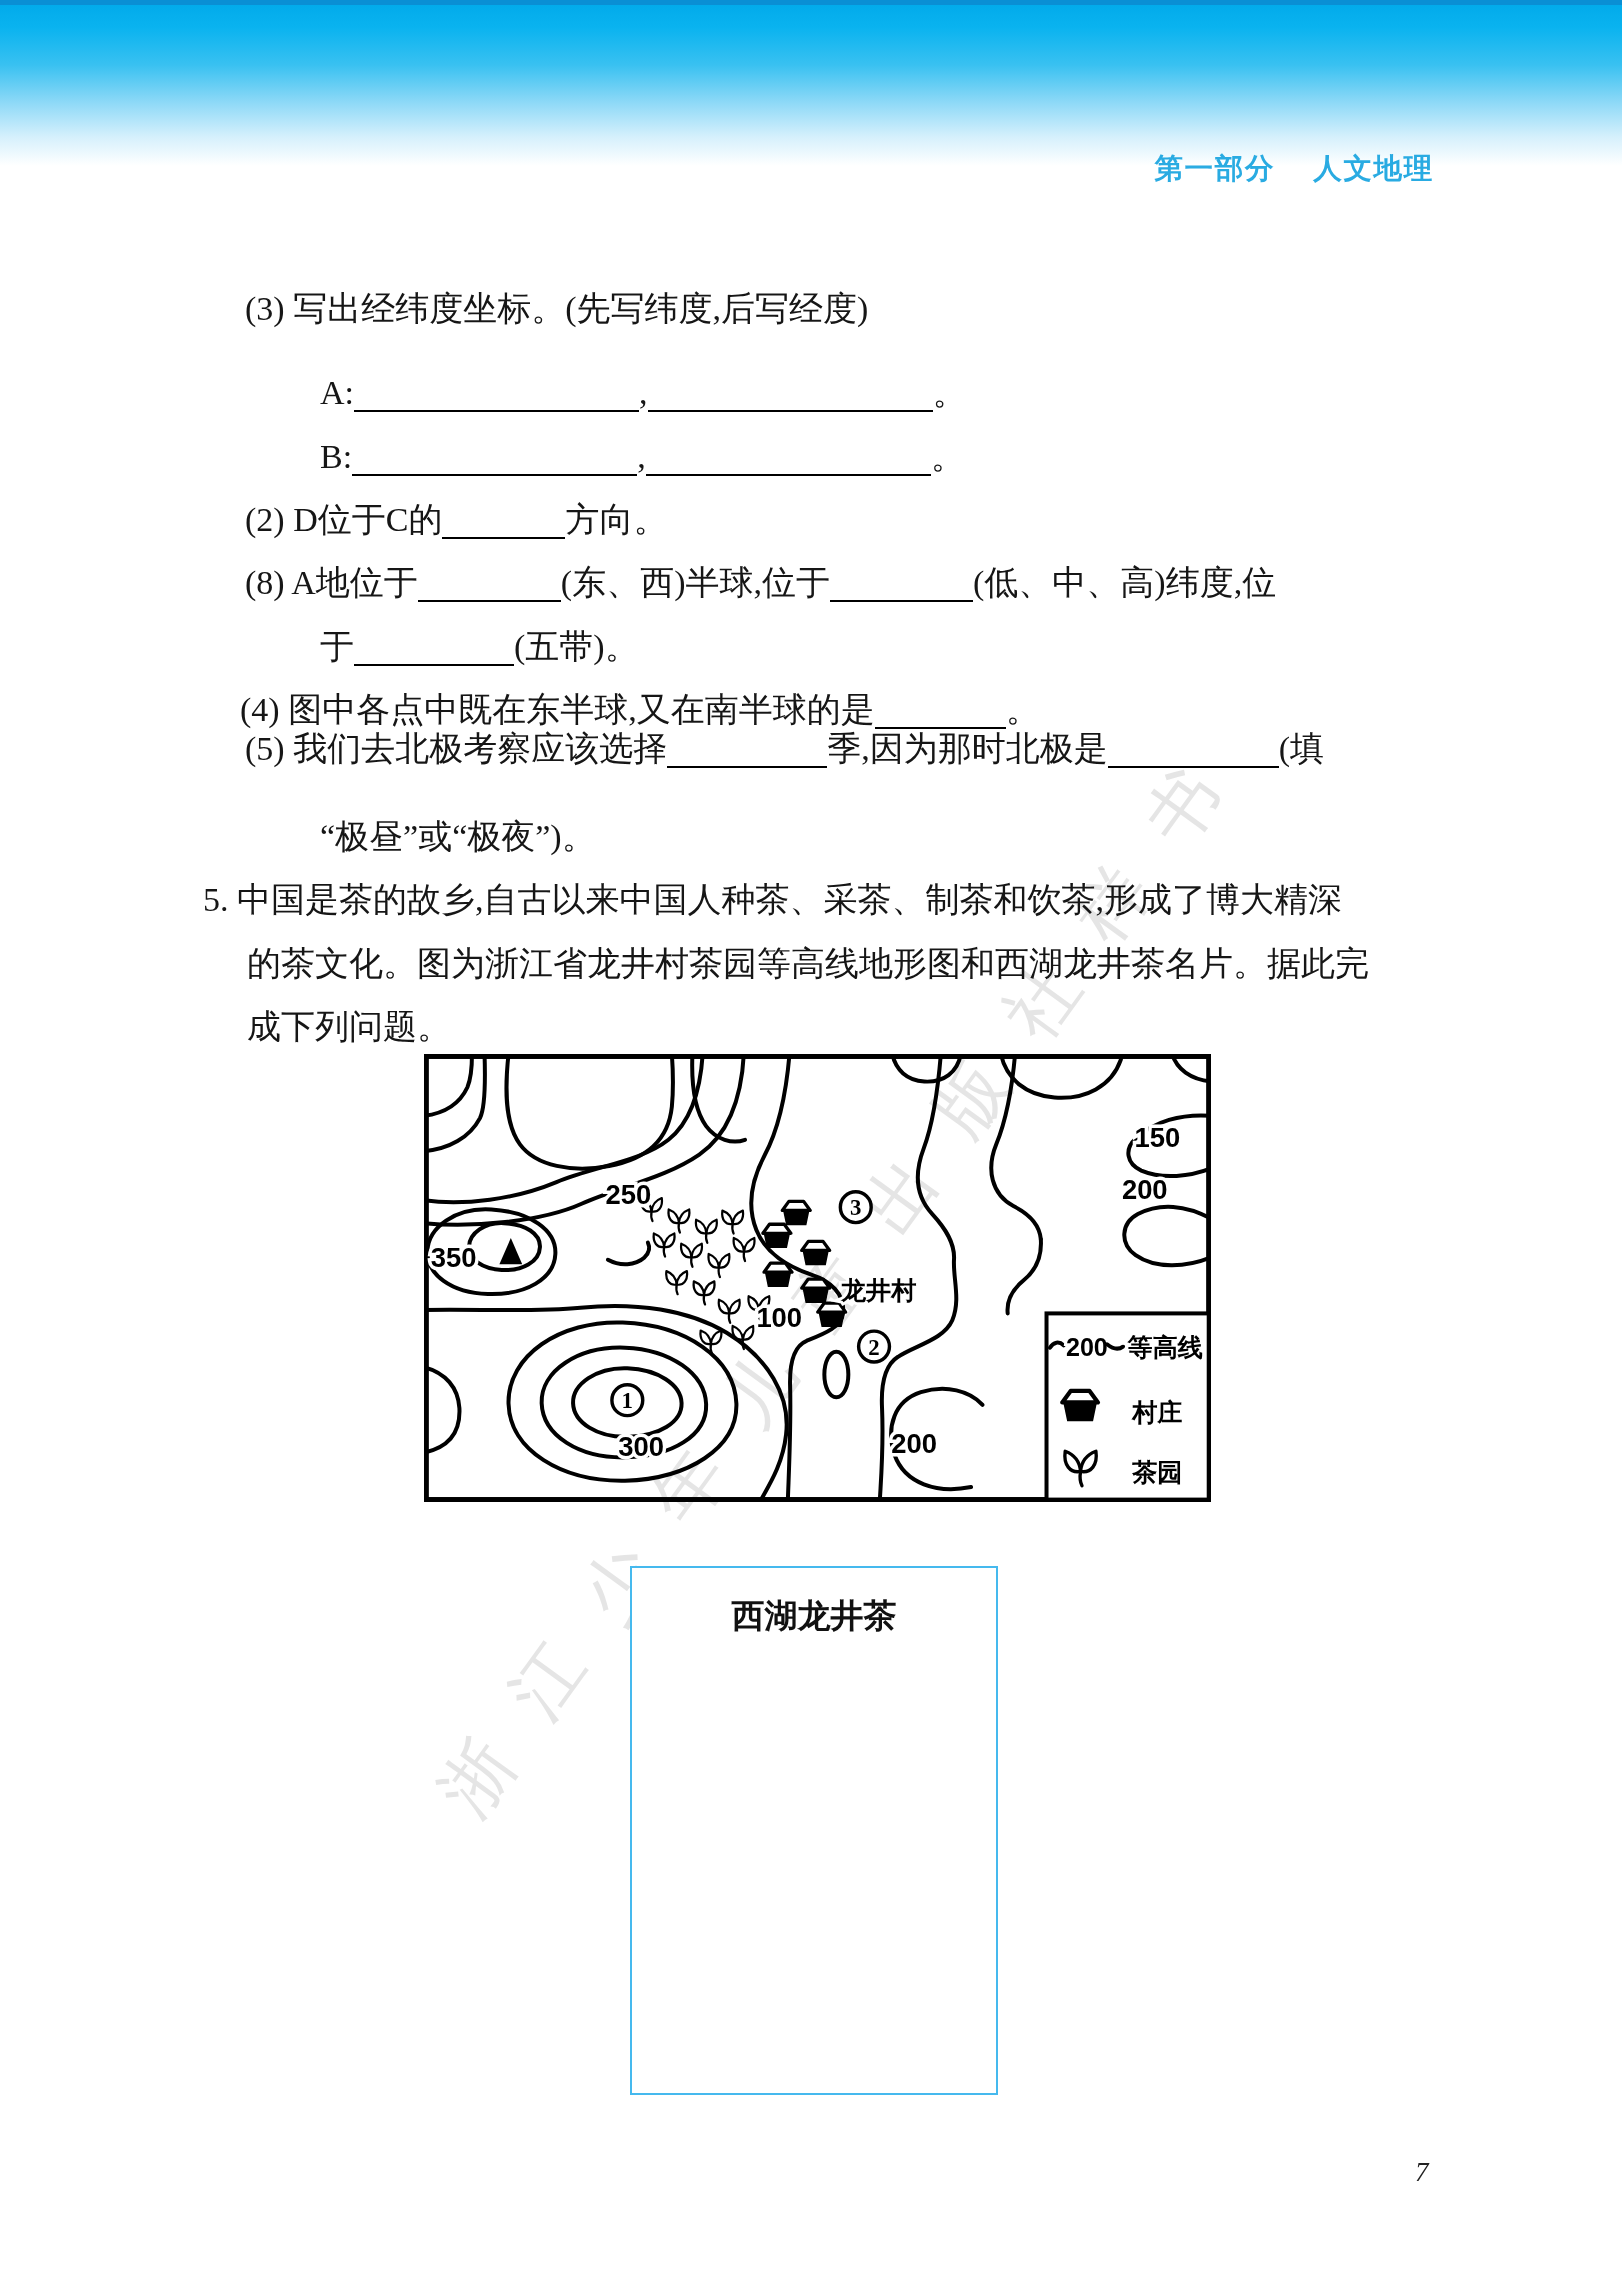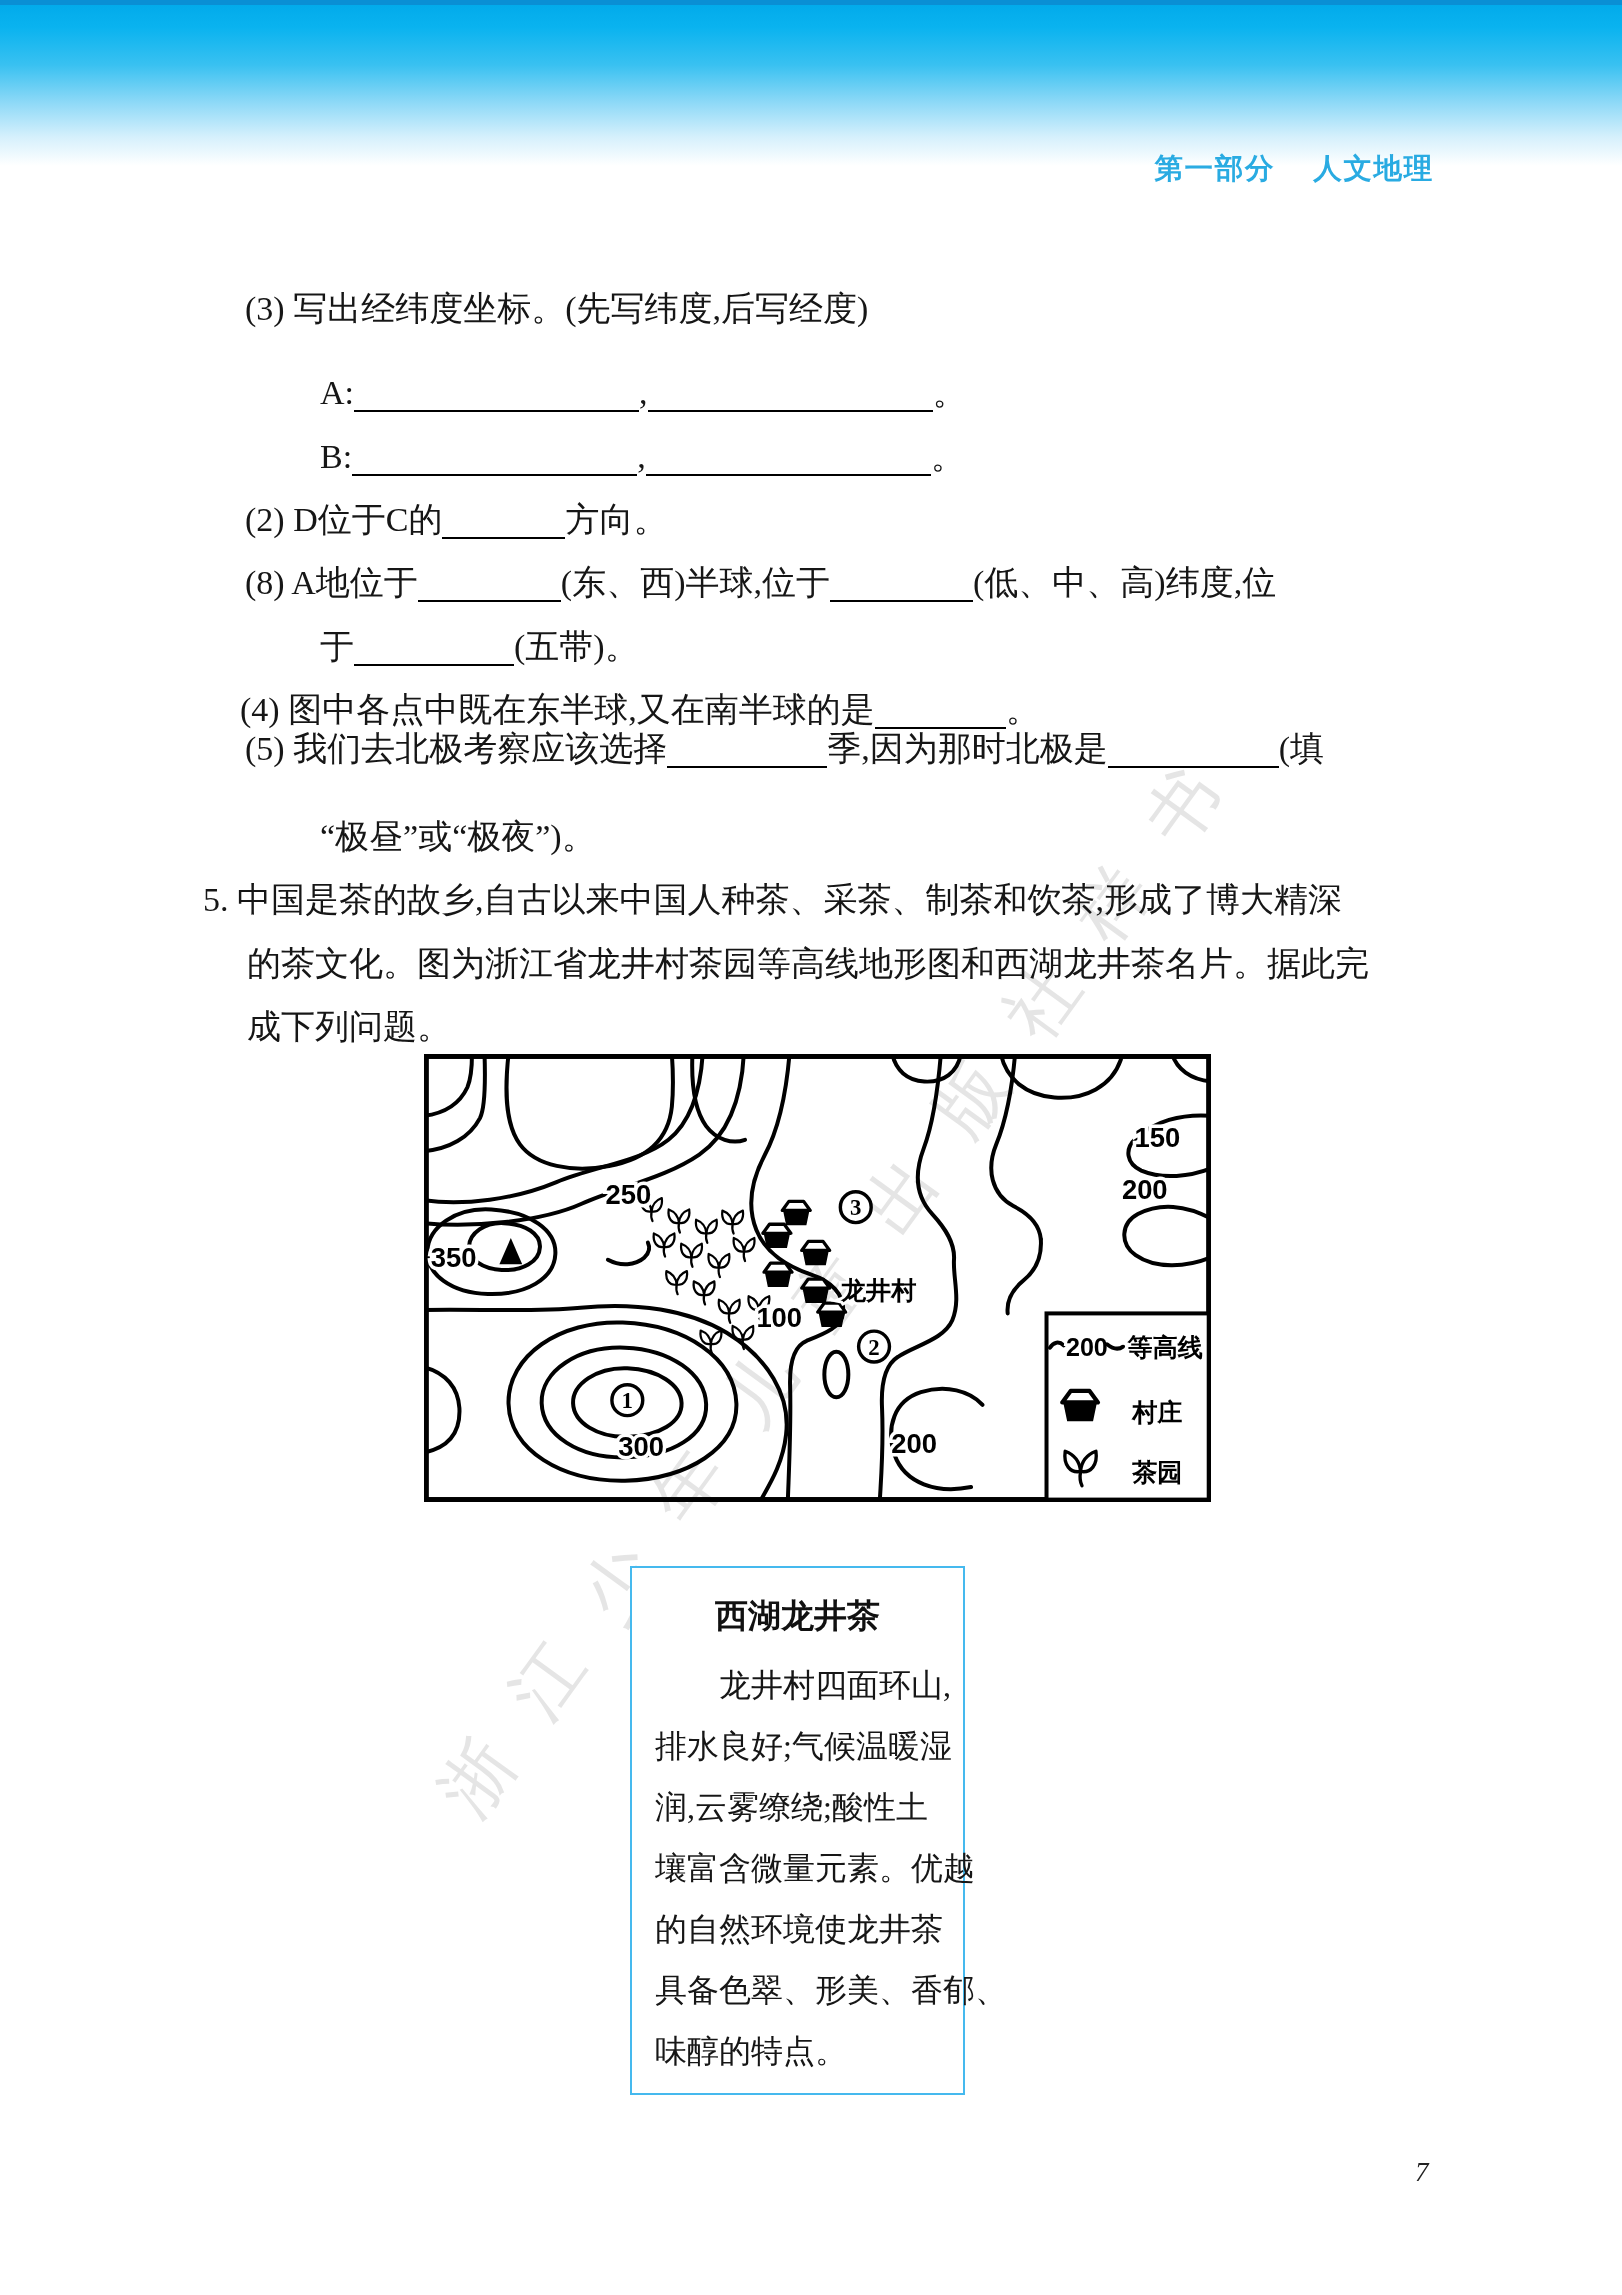--- a/index.html
+++ b/index.html
@@ -23,21 +23,21 @@
   .map-figure{position:absolute;left:424px;top:1054px;width:787px;height:448px;}
   .map-figure svg{display:block;width:100%;height:100%;}
   .contour{fill:none;stroke:#000;stroke-width:7;stroke-linecap:round;stroke-linejoin:round;}
   .map-label{font-family:"Liberation Sans","DejaVu Sans",sans-serif;font-weight:700;font-size:48px;fill:#000;
     paint-order:stroke;stroke:#fff;stroke-width:12;}
   .map-label-sm{font-family:"Liberation Sans","DejaVu Sans",sans-serif;font-weight:700;font-size:44px;fill:#000;
     paint-order:stroke;stroke:#fff;stroke-width:10;}
   .circ-digit{font-family:"Liberation Serif","DejaVu Serif",serif;font-weight:700;font-size:40px;fill:#000;
     text-anchor:middle;}
   
-  .infocard{position:absolute;left:630px;top:1566px;width:335px;height:529px;
+  .infocard{position:absolute;left:630px;top:1566px;width:368px;height:529px;
     border:2.3px solid #45b9ee;box-sizing:border-box;background:#fff;}
   .infocard-title{margin-top:26px;text-align:center;font-size:33px;font-weight:700;
     font-family:"Liberation Sans","DejaVu Sans",sans-serif;color:#111;}
   .infocard-body{margin:16px 23px 0 23px;font-size:32px;line-height:61px;color:#161616;}
   .infocard-body .card-ln{white-space:nowrap;}
   .infocard-body .card-ln.first{text-indent:64px;}
   
   .watermark{position:absolute;left:845px;top:1273px;transform:translate(-50%,-50%) rotate(-54deg);
     font-family:"Liberation Sans","DejaVu Sans",sans-serif;font-size:71px;letter-spacing:49px;
     color:rgba(125,125,125,0.20);white-space:nowrap;pointer-events:none;}
@@ -168,25 +168,16 @@
     <use href="#village-sym" transform="translate(1112,586) scale(0.92)"></use>
     <text class="map-label-sm" x="1240" y="642">村庄</text>
     <use href="#tea-sym" transform="translate(1116,682) scale(0.84)"></use>
     <text class="map-label-sm" x="1240" y="748">茶园</text>
   </g>
 </svg>
 </div>
 
 <div class="infocard">
   <div class="infocard-title">西湖龙井茶</div>
-  <div class="infocard-body">
-    <div class="card-ln first">龙井村四面环山,</div>
-    <div class="card-ln">排水良好;气候温暖湿</div>
-    <div class="card-ln">润,云雾缭绕;酸性土</div>
-    <div class="card-ln">壤富含微量元素。优越</div>
-    <div class="card-ln">的自然环境使龙井茶</div>
-    <div class="card-ln">具备色翠、形美、香郁、</div>
-    <div class="card-ln">味醇的特点。</div>
-  </div>
 </div>
 
 <div class="page-number">7</div>
 
 
 </body></html>

